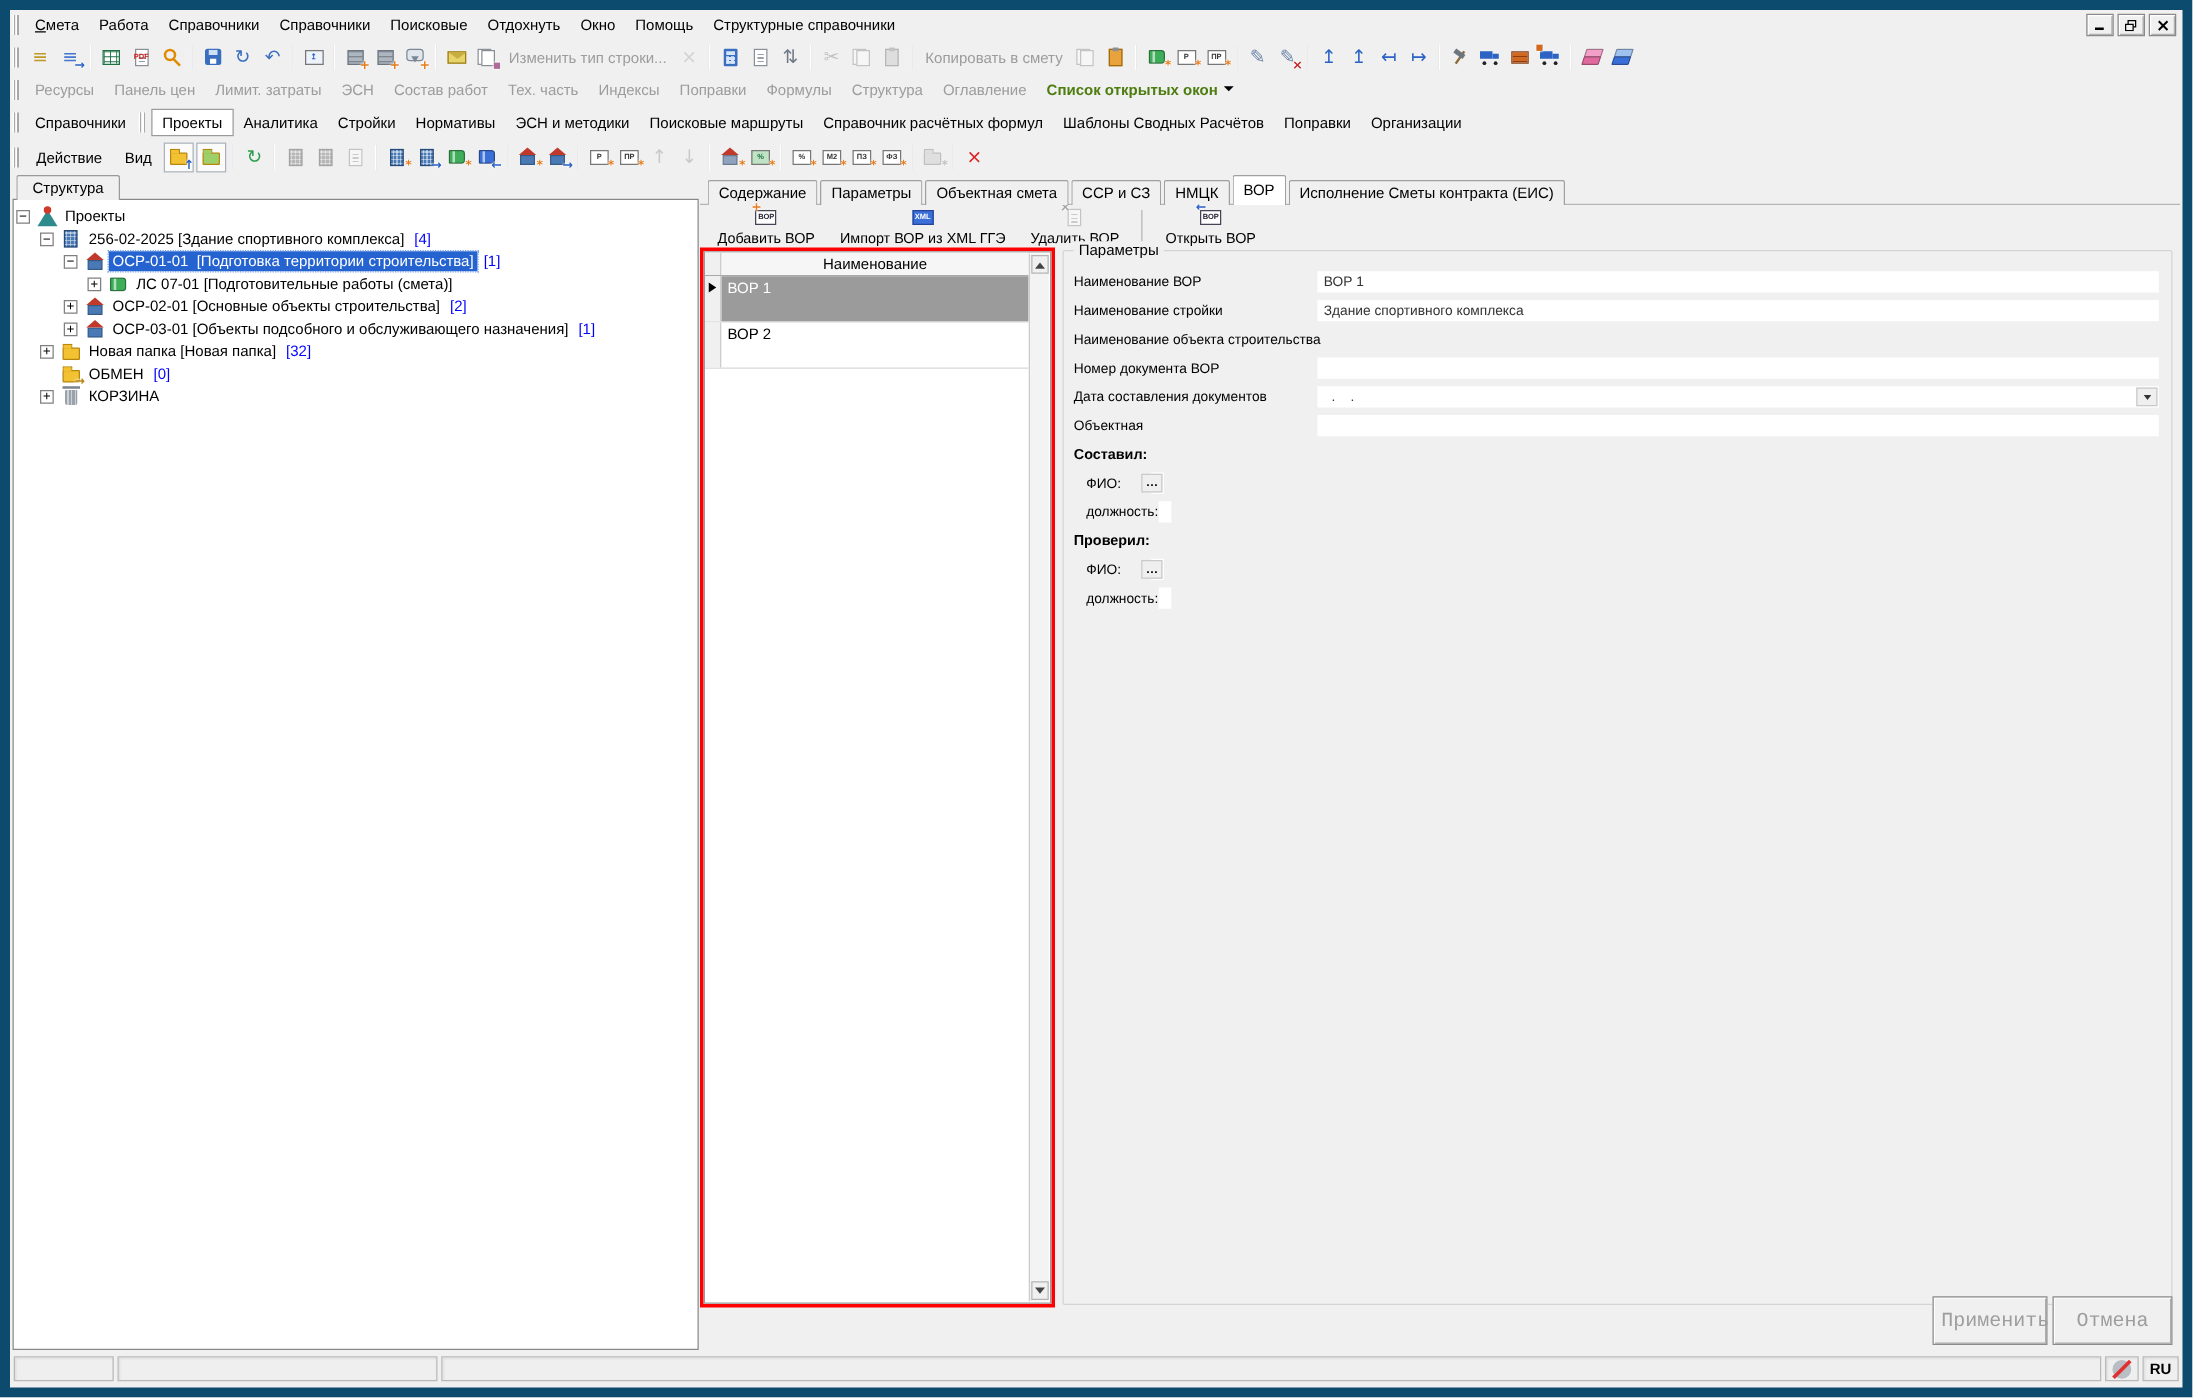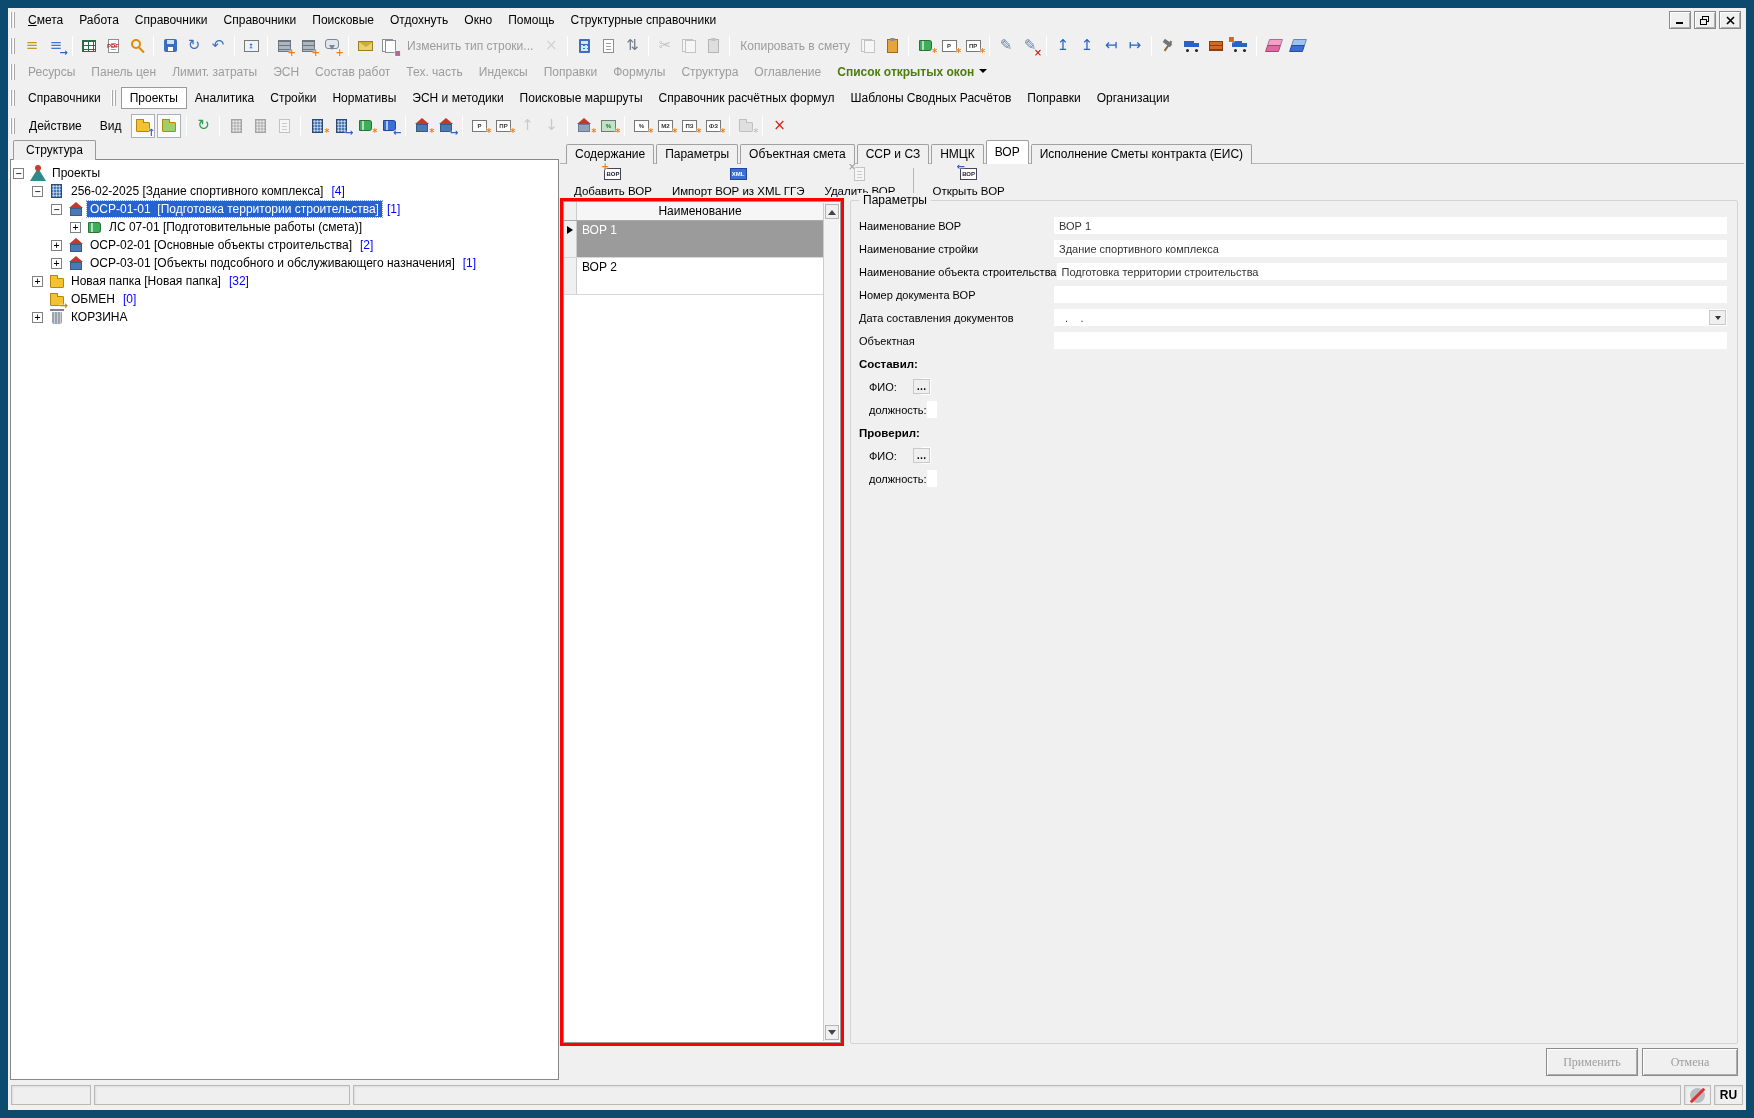--- a/index.html
+++ b/index.html
@@ -133,21 +133,21 @@
   .params{position:absolute;left:290px;top:60px;right:6px;bottom:36px;border:1px solid #d4d4d4;border-radius:2px}
   .gb-legend{position:absolute;top:-8px;left:8px;background:#f0f0f0;padding:0 4px}
   .fields{position:absolute;left:8px;right:10px;top:14px}
   .frow{height:21px;margin-bottom:2px;display:flex;align-items:center}
   .flabel{flex:0 0 195px;font-size:11px;white-space:nowrap}
   .frow.indent .flabel{flex-basis:62px;padding-left:10px}
   .fsection{font-weight:bold;font-size:11.5px}
   .finput{flex:1;height:17px;background:#fff;position:relative;display:flex;align-items:center;padding:0 5px;font-size:11px}
   .finput .val{flex:1;white-space:pre;color:#333}
   .fbtn{position:absolute;right:1px;top:1px;bottom:1px;width:17px;background:#efefef;border:1px solid #c9c9c9;display:flex;align-items:center;justify-content:center;font-size:10px;font-weight:bold;line-height:1}
-  .btn{position:absolute;height:28px;background:#f0f0f0;border:1px solid #8b8b8b;box-shadow:inset 1px 1px 0 #fff,inset -1px -1px 0 #adadad;font-size:12px;font-family:Liberation Serif, serif}
+  .btn{position:absolute;height:39px;background:#f0f0f0;border:1px solid #8b8b8b;box-shadow:inset 1px 1px 0 #fff,inset -1px -1px 0 #adadad;font-size:16px;font-family:Liberation Mono, monospace}
   .btn.disabled{color:#9d9d9d}
   #btn-apply{right:106px;bottom:4px;width:92px}
   #btn-cancel{right:6px;bottom:4px;width:96px}
   
   #statusbar{position:absolute;left:2px;right:2px;bottom:2px;height:26px;display:flex;align-items:center;gap:3px;padding:2px 1px}
   .scell{height:20px;border:1px solid #b9b9b9;box-shadow:inset 1px 1px 2px rgba(0,0,0,.08);background:#efefef;display:flex;align-items:center;justify-content:center}
   .scell.c1{width:80px}.scell.c2{width:256px}.scell.c3{flex:1}.scell.c4{width:27px}.scell.c5{width:29px;font-weight:bold}
   .noconn{width:15px;height:15px;border-radius:50%;background:#b9bec4;position:relative}
   .noconn::after{content:"";position:absolute;left:-2px;top:6px;width:19px;height:3px;background:#e03131;transform:rotate(-45deg)}
 </style>
@@ -723,23 +723,20 @@
             </div>
           </div>
           <div class="frow">
             <div class="flabel">Наименование стройки</div>
             <div class="finput">
               <span class="val">Здание спортивного комплекса</span>
             </div>
           </div>
           <div class="frow">
             <div class="flabel">Наименование объекта строительства</div>
-            <div class="finput">
-              <span class="val">Подготовка территории строительства</span>
-            </div>
           </div>
           <div class="frow">
             <div class="flabel">Номер документа ВОР</div>
             <div class="finput">
               <span class="val"></span>
             </div>
           </div>
           <div class="frow">
             <div class="flabel">Дата составления документов</div>
             <div class="finput">

